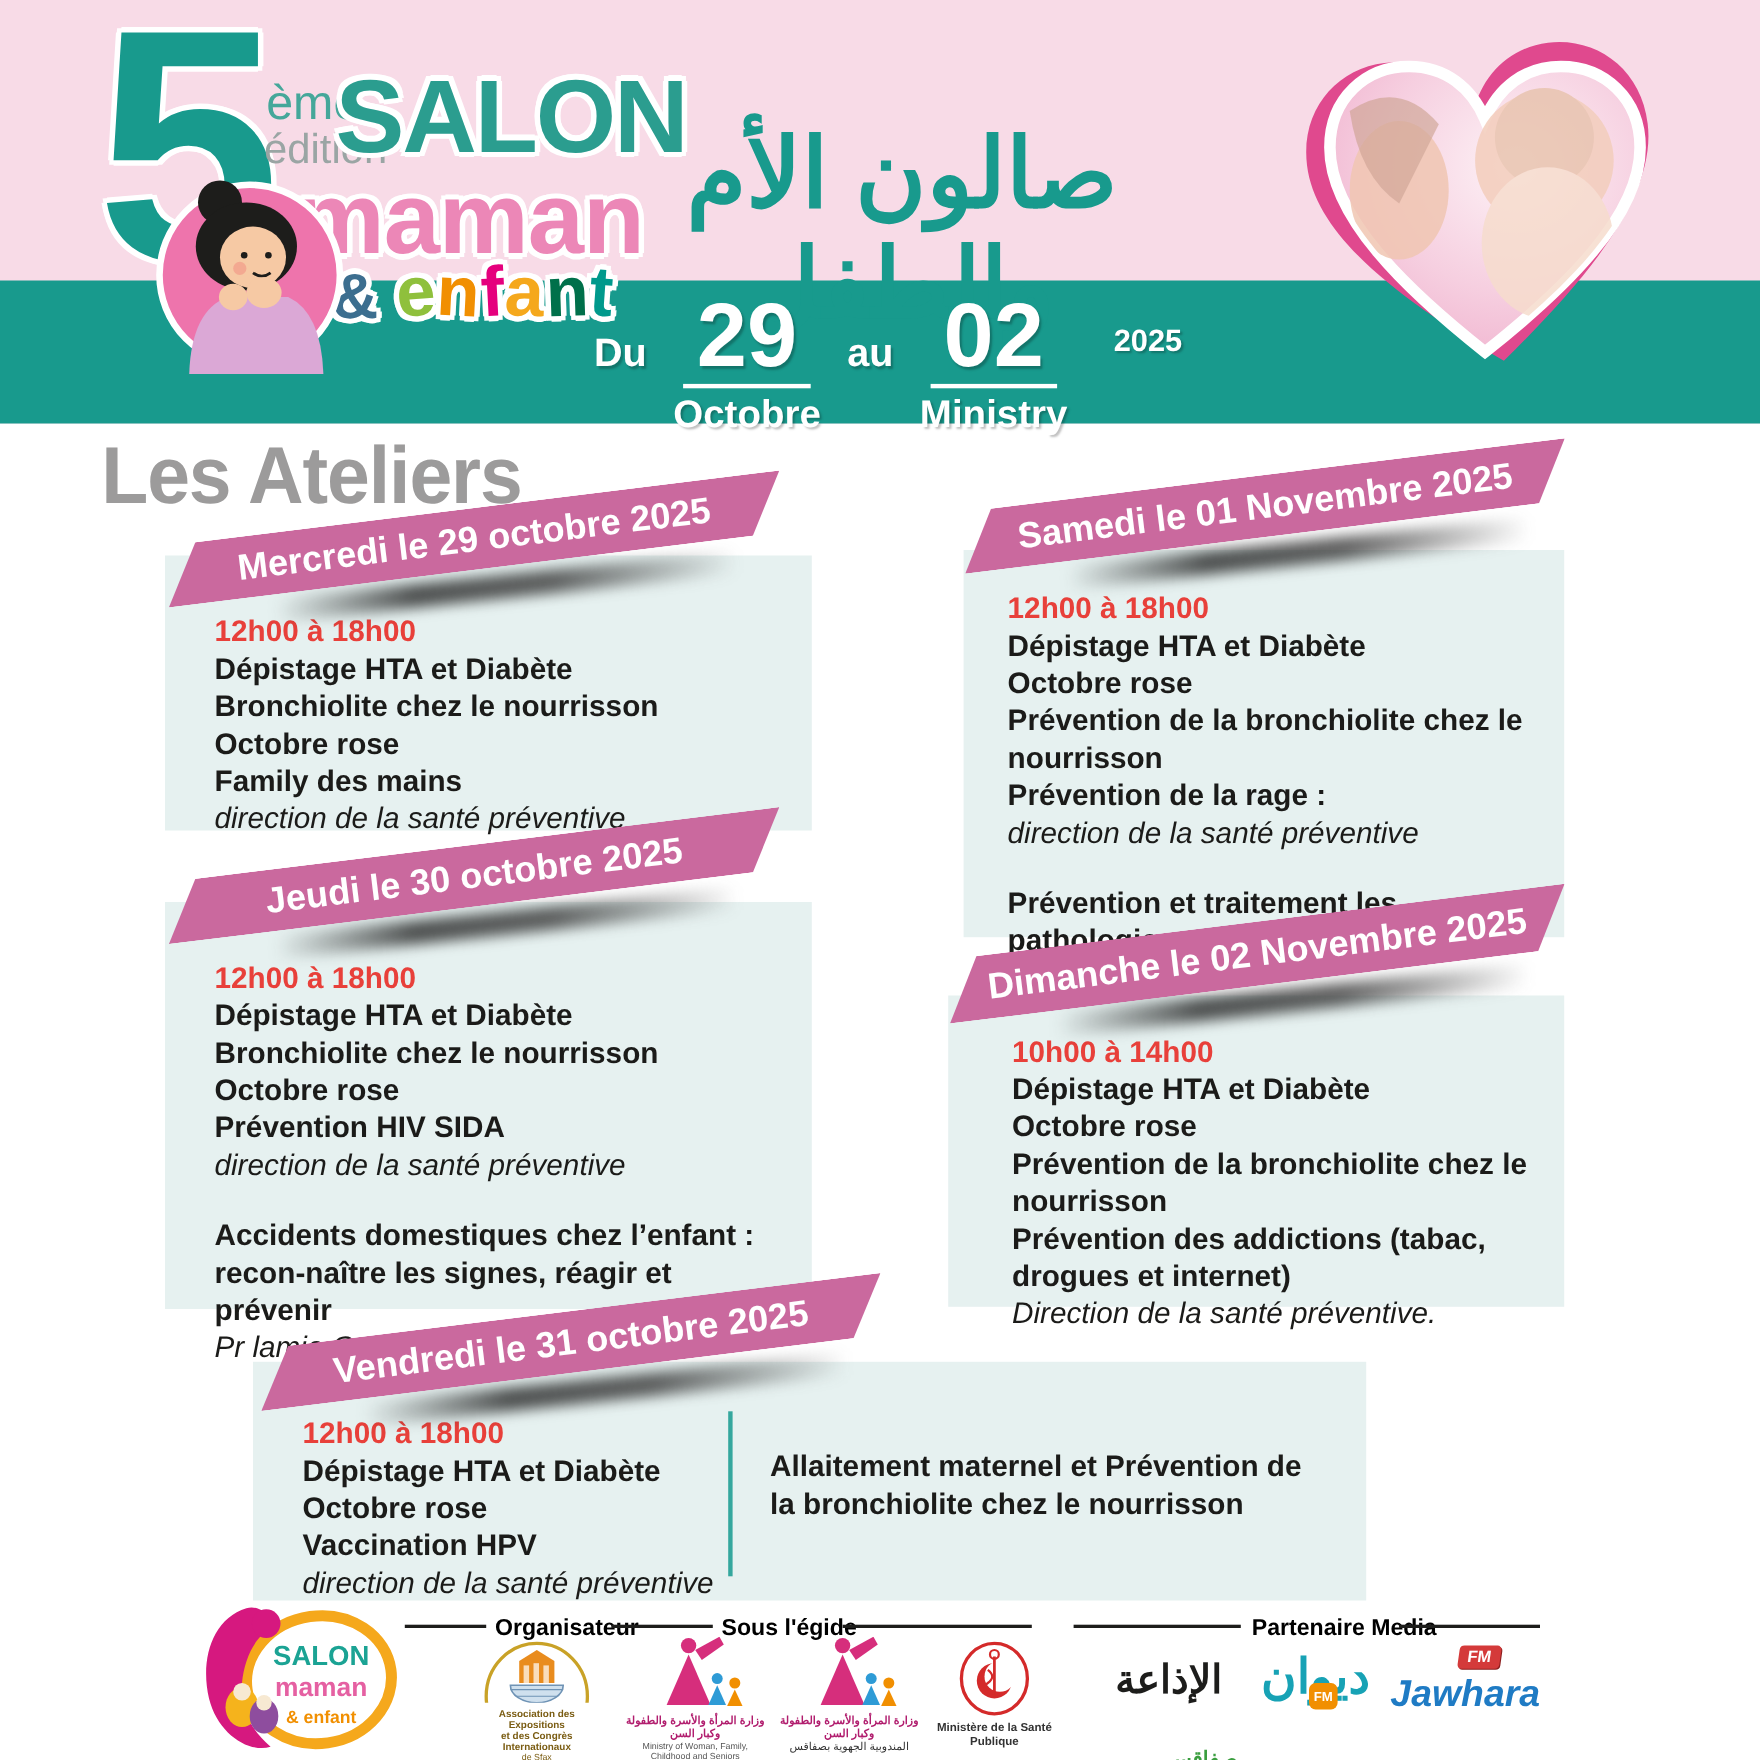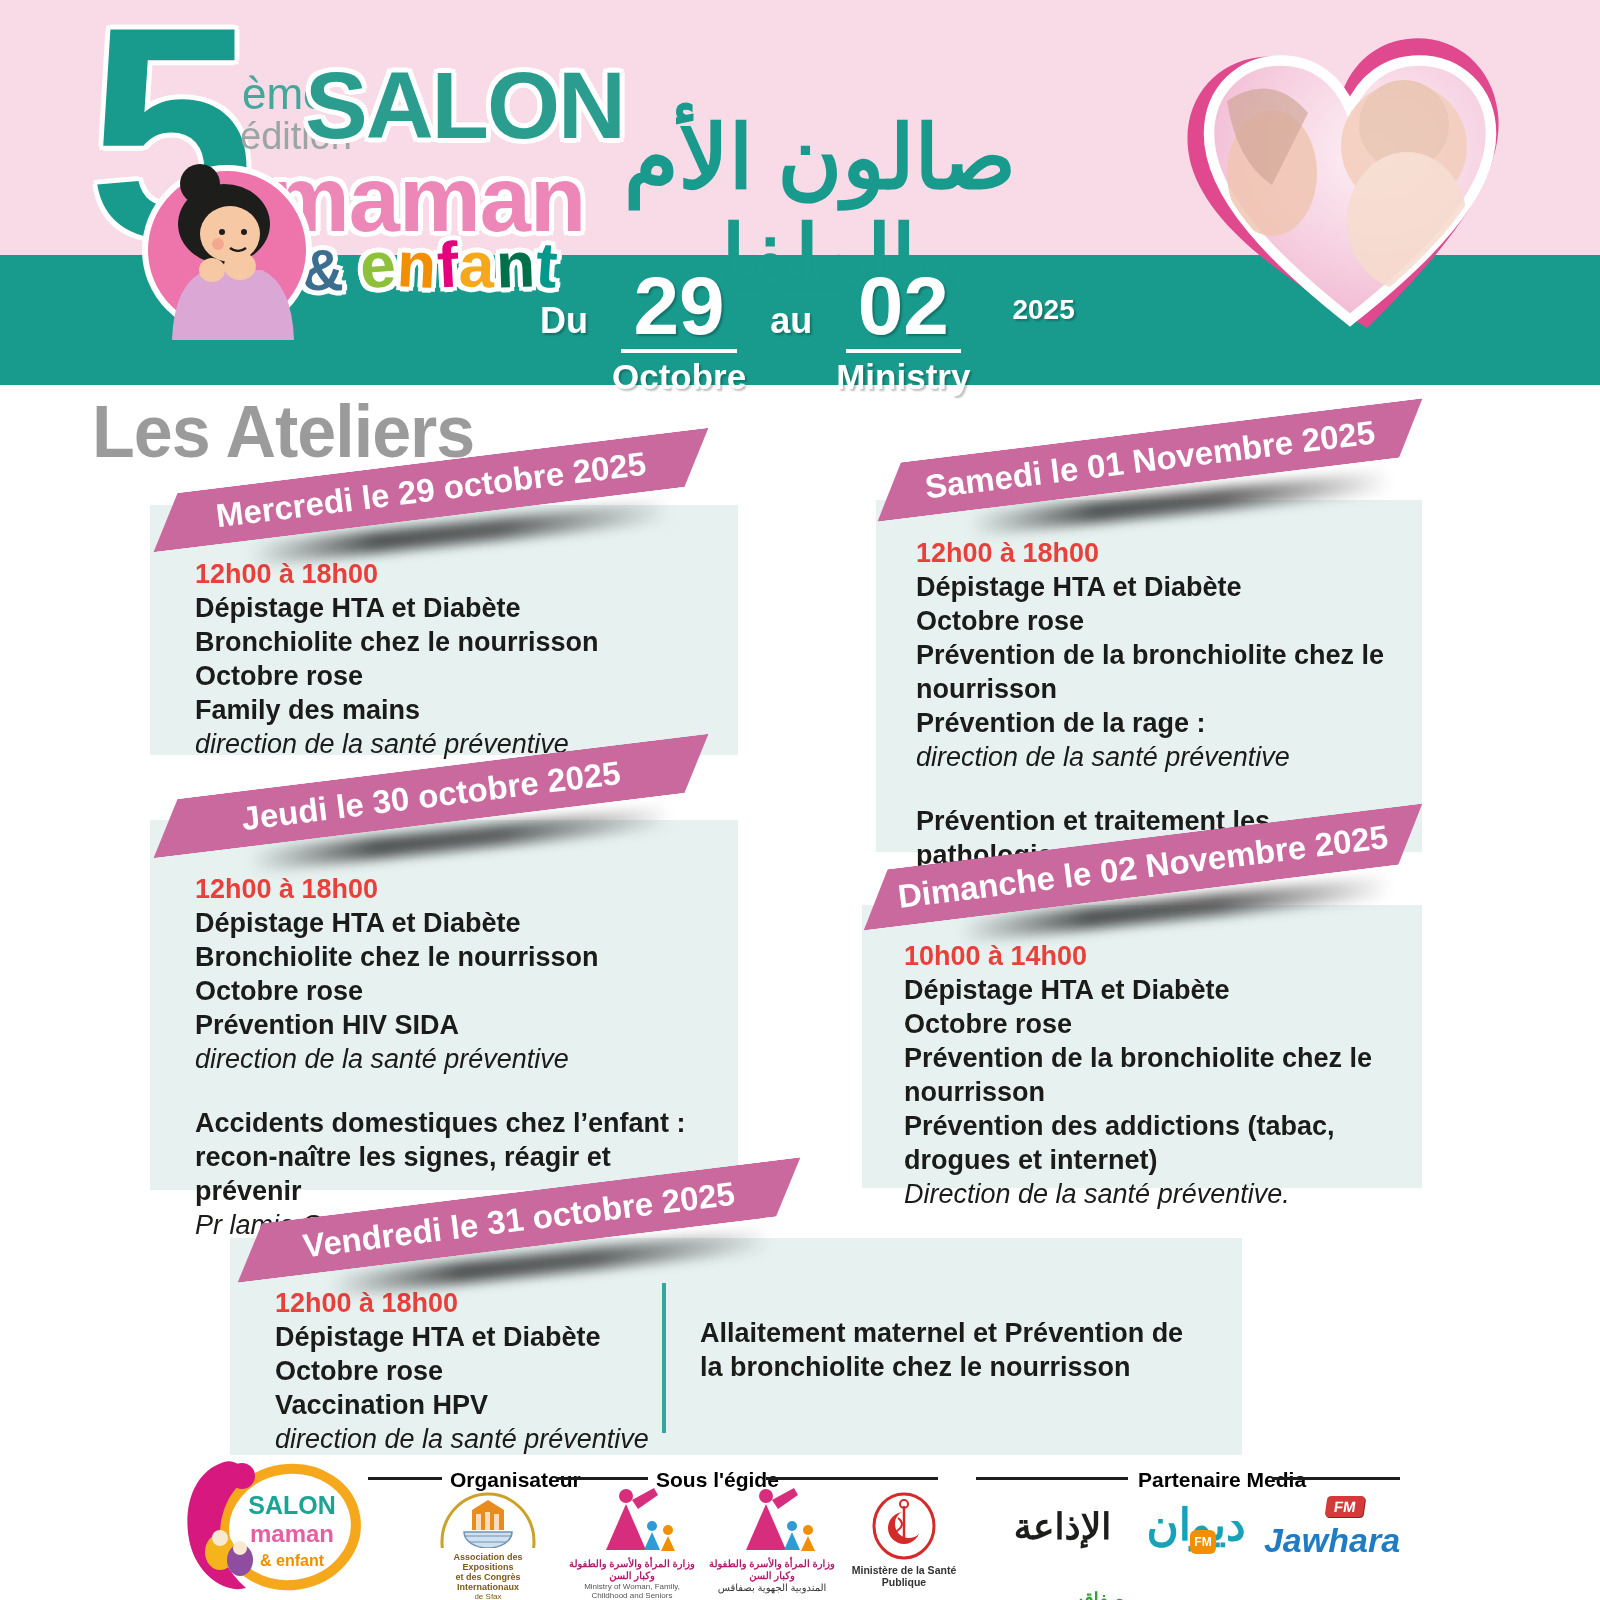--- a/index.html
+++ b/index.html
@@ -215,21 +215,21 @@
     <div class="extra">
       <div class="item">Prévention et traitement les pathologies accidentelles de l'enfant</div>
       <div class="dir">Pr Faiza Safi</div>
     </div>
   </div>
 </div>
 
 <div class="rshadow" style="left:960px;top:898px;width:430px;transform:rotate(-6deg);"></div>
 <div class="ribbon rot" style="left:858px;top:838px;width:570px;height:58px;">Dimanche le 02 Novembre 2025</div>
 <div class="box" style="left:862px;top:905px;width:560px;height:283px;">
-  <div class="sec-text" style="padding:34px 26px 0 42px;">
+  <div class="sec-text" style="padding:34px 26px 0 58px;">
     <div class="time">10h00 à 14h00</div>
     <div class="item">Dépistage HTA et Diabète</div>
     <div class="item">Octobre rose</div>
     <div class="item">Prévention de la bronchiolite chez le nourrisson</div>
     <div class="item">Prévention des addictions (tabac, drogues et internet)</div>
     <div class="dir">Direction de la santé préventive.</div>
   </div>
 </div>
 
 <div class="rule" style="left:368px;top:1477px;width:74px;"></div>

